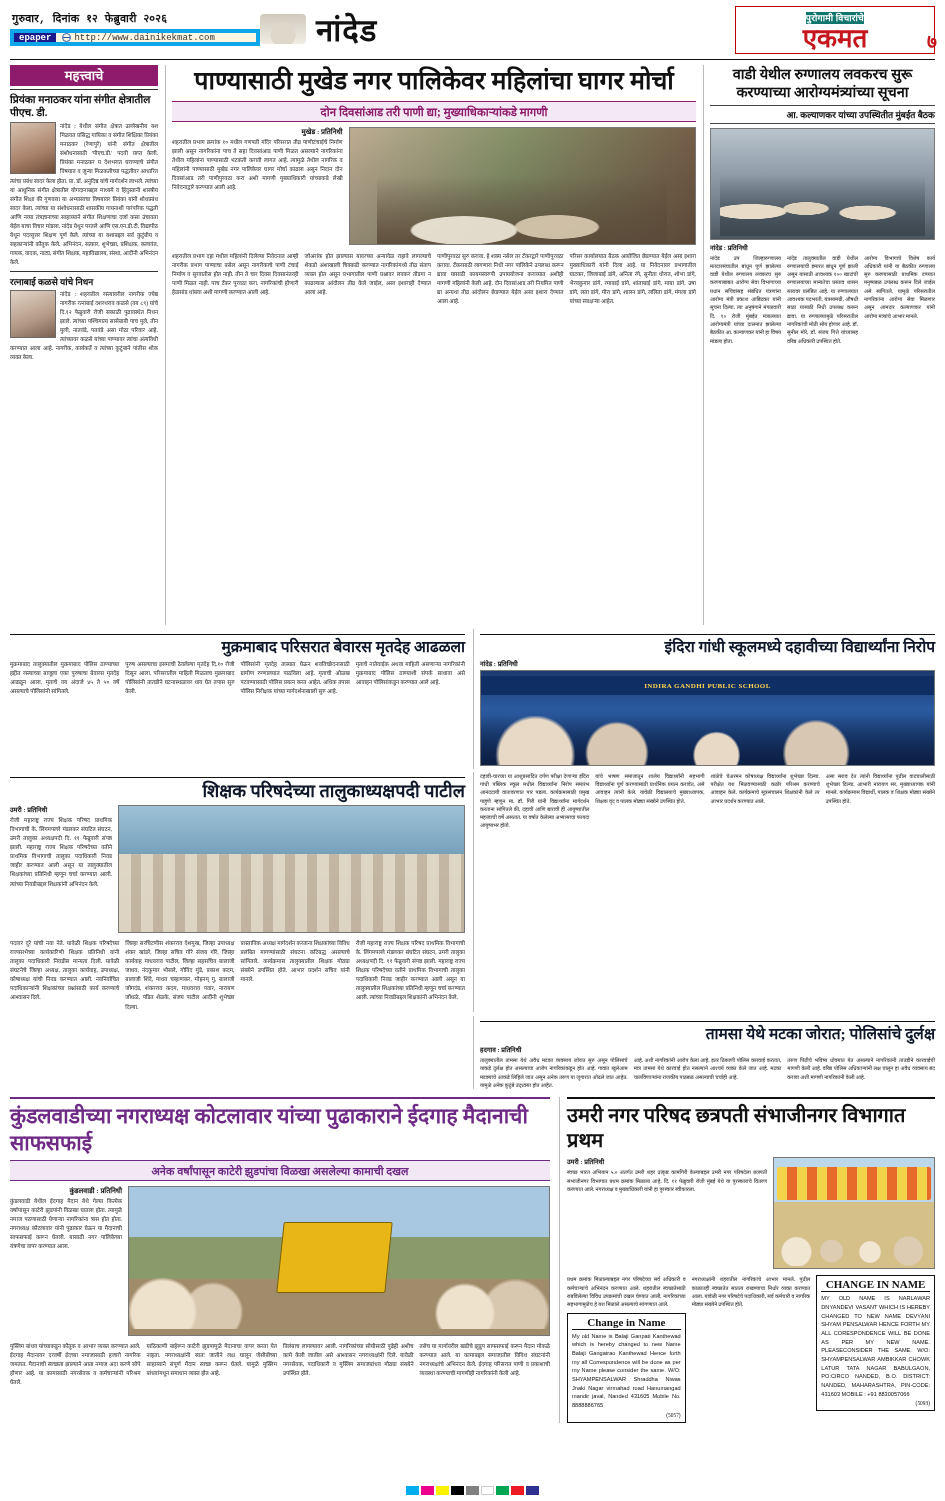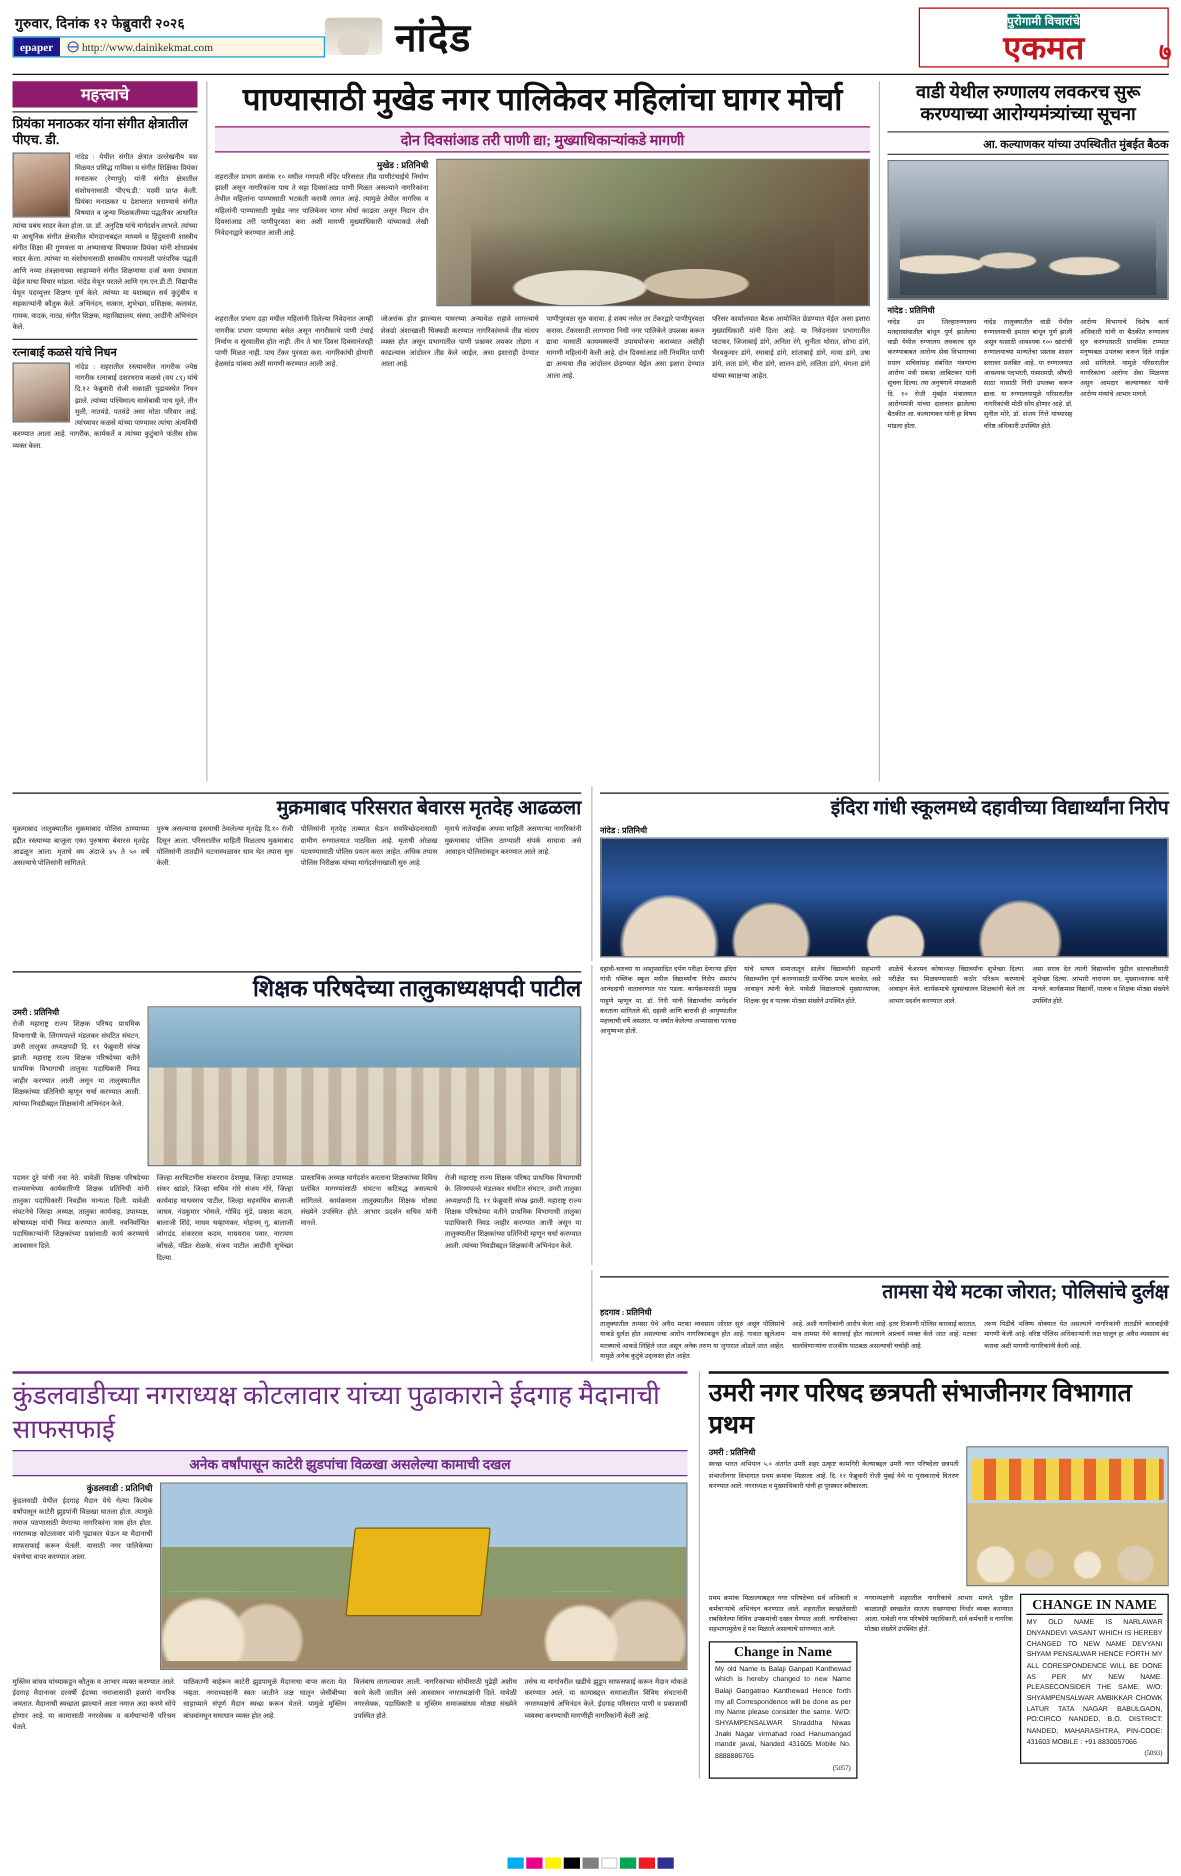--- a/index.html
+++ b/index.html
@@ -21,32 +21,32 @@
 
   
   .masthead {
     display: flex;
     align-items: flex-start;
     justify-content: space-between;
     height: 54px;
     border-bottom: 1px solid #111;
     padding-bottom: 2px;
   }
-  .mh-left { width: 250px; }
+  .mh-left { width: 250px; font-family: Liberation Mono, monospace; }
   .mh-date {
     font-size: 11px;
     font-weight: bold;
     letter-spacing: .2px;
     margin: 4px 0 4px 2px;
     color: #111;
   }
   .mh-epaper {
     display: flex;
     align-items: center;
-    border: 1px solid #0ea5e9;
+    border: 4px solid #0ea5e9;
     background: #fdf6e3;
     height: 17px;
     font-size: 9px;
   }
   .mh-epaper .ep-label {
     background: #1a1a8c;
     color: #fff;
     font-weight: bold;
     padding: 1px 5px;
     height: 100%;
@@ -361,21 +361,21 @@
     background:
       radial-gradient(circle at 14% 72%, #f1e6d2 0 10%, transparent 11%),
       radial-gradient(circle at 36% 70%, #ddcbb2 0 10%, transparent 11%),
       radial-gradient(circle at 60% 72%, #f1e6d2 0 10%, transparent 11%),
       radial-gradient(circle at 84% 70%, #ddcbb2 0 10%, transparent 11%);
   }
 
   
   .purple-head {
     font-size: 21px;
-    font-weight: normal;
+    font-weight: bold;
     color: #6f2a86;
     line-height: 1.25;
     border-top: 2px solid #6f2a86;
     padding-top: 4px;
   }
   .purple-strap {
     background: #f1e7f5;
     border-top: 1px solid #6f2a86;
     border-bottom: 1px solid #6f2a86;
     color: #6f2a86;
@@ -519,20 +519,21 @@
         <div class="txt">पुरुष असल्याचा इसमाची ठेवलेल्या मृतदेह दि.१० रोजी दिसून आला. परिसरातील माहिती मिळताच मुक्रमाबाद पोलिसांनी तातडीने घटनास्थळावर धाव घेत तपास सुरु केली.</div>
         <div class="txt">पोलिसांनी मृतदेह ताब्यात घेऊन शवविच्छेदनासाठी ग्रामीण रुग्णालयात पाठविला आहे. मृताची ओळख पटवण्यासाठी पोलिस प्रयत्न करत आहेत. अधिक तपास पोलिस निरीक्षक यांच्या मार्गदर्शनाखाली सुरु आहे.</div>
         <div class="txt">मृताचे नातेवाईक अथवा माहिती असणाऱ्या नागरिकांनी मुक्रमाबाद पोलिस ठाण्याशी संपर्क साधावा असे आवाहन पोलिसांकडून करण्यात आले आहे.</div>
       </div>
     </div>
 
     <div class="colrule" style="padding-left:6px">
       <div class="sec-head mid">इंदिरा गांधी स्कूलमध्ये दहावीच्या विद्यार्थ्यांना निरोप</div>
       <div class="byline-dark" style="margin-top:2px">नांदेड : प्रतिनिधी</div>
       <div class="event-photo">
+        <div class="stage-band">INDIRA GANDHI PUBLIC SCHOOL</div>
         <div class="crowd"></div>
       </div>
     </div>
   </div>
 
   <div style="display:grid; grid-template-columns: 455px 1fr; gap:8px; margin-top:3px;">
     <div>
       <div class="sec-head">शिक्षक परिषदेच्या तालुकाध्यक्षपदी पाटील</div>
       <div style="display:grid;grid-template-columns: 102px 1fr;gap:6px;margin-top:3px;">
         <div>

